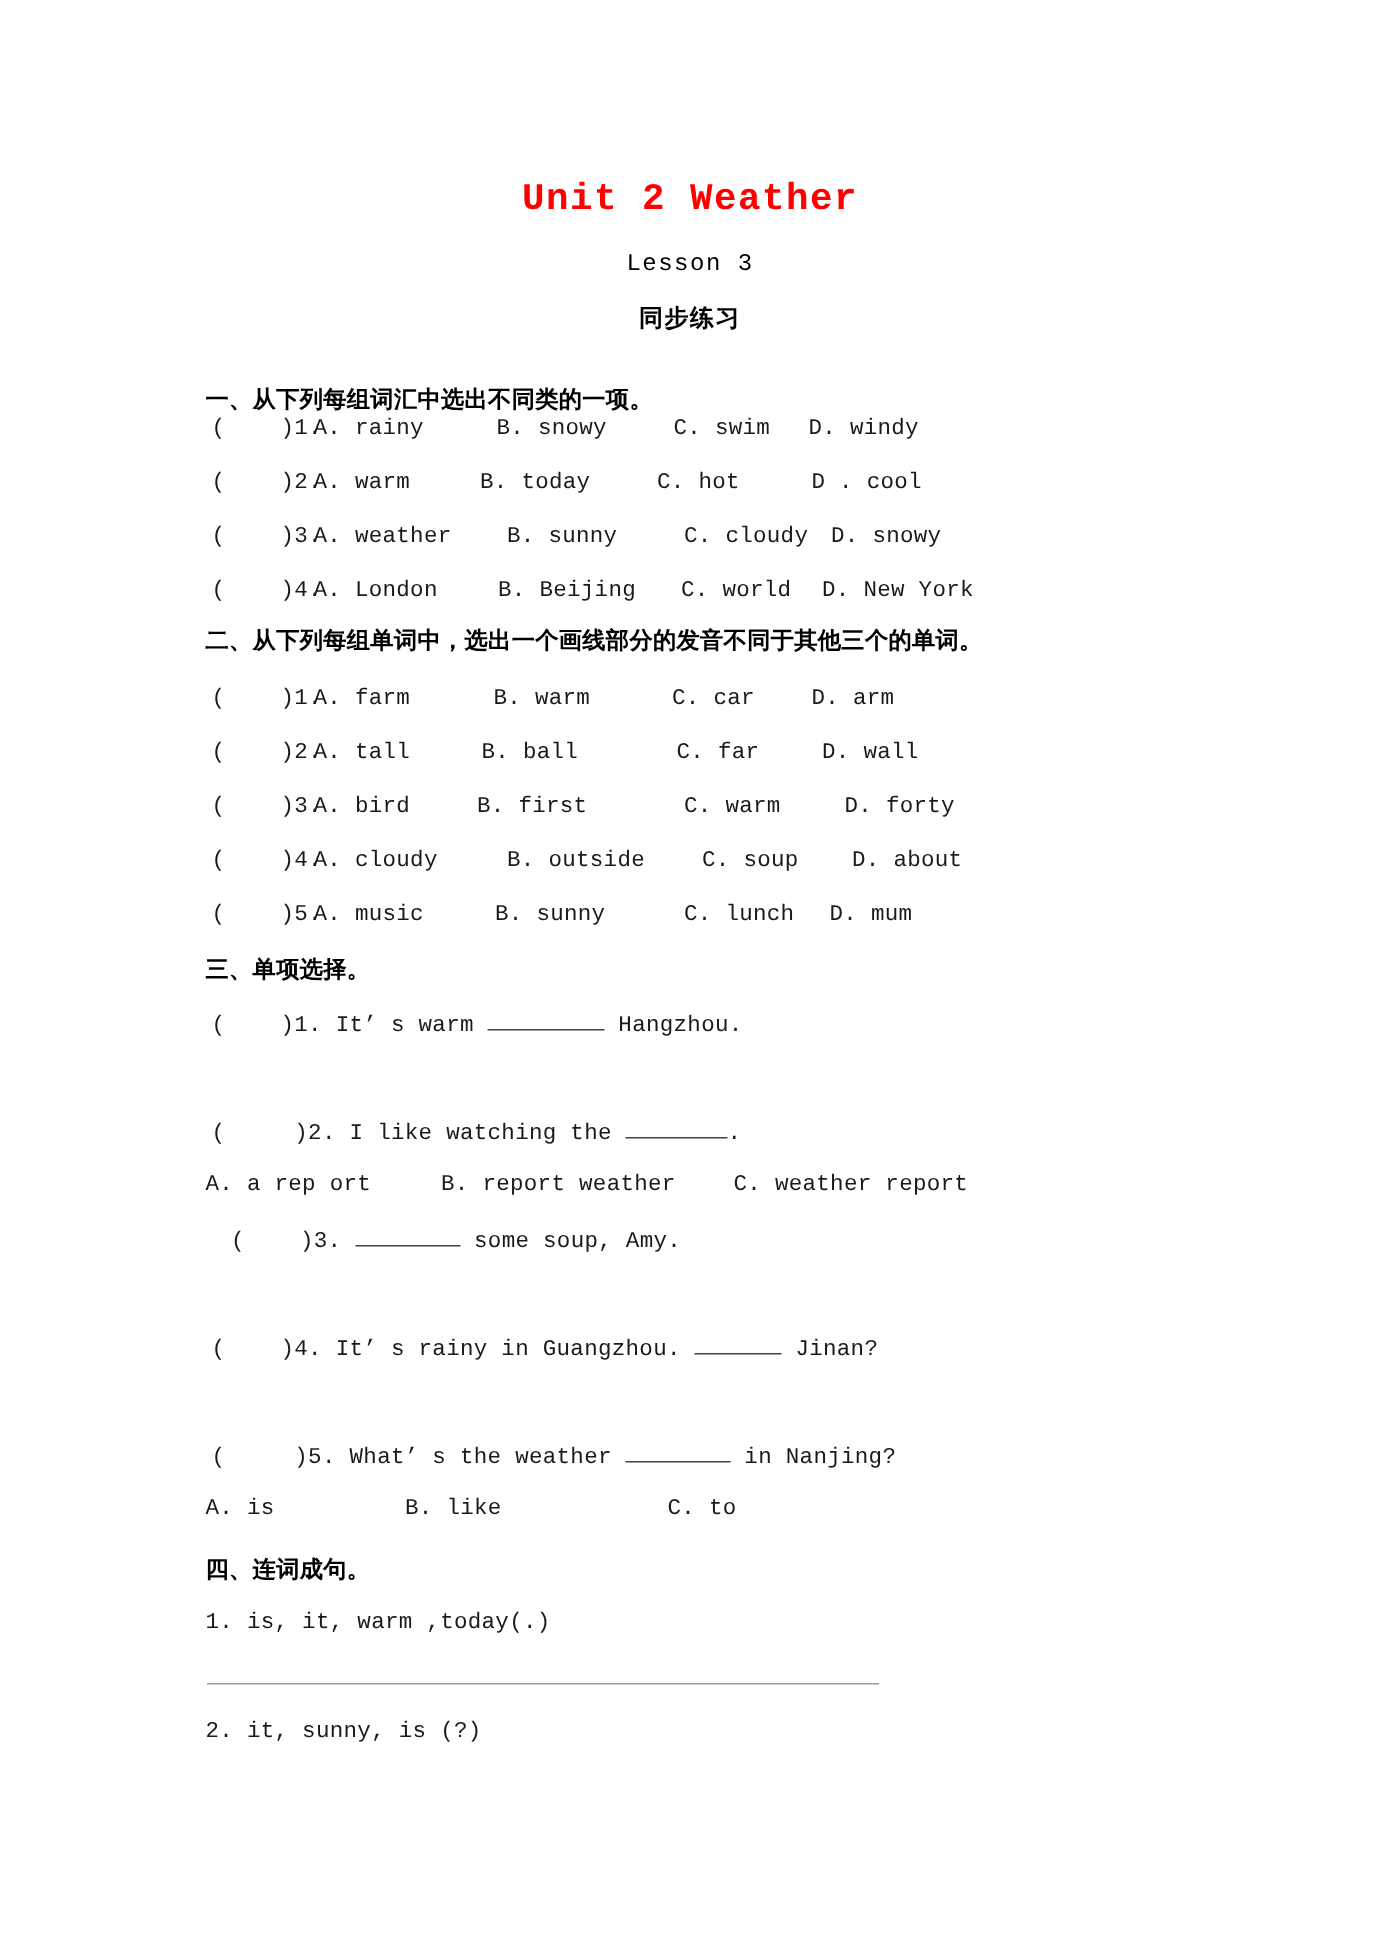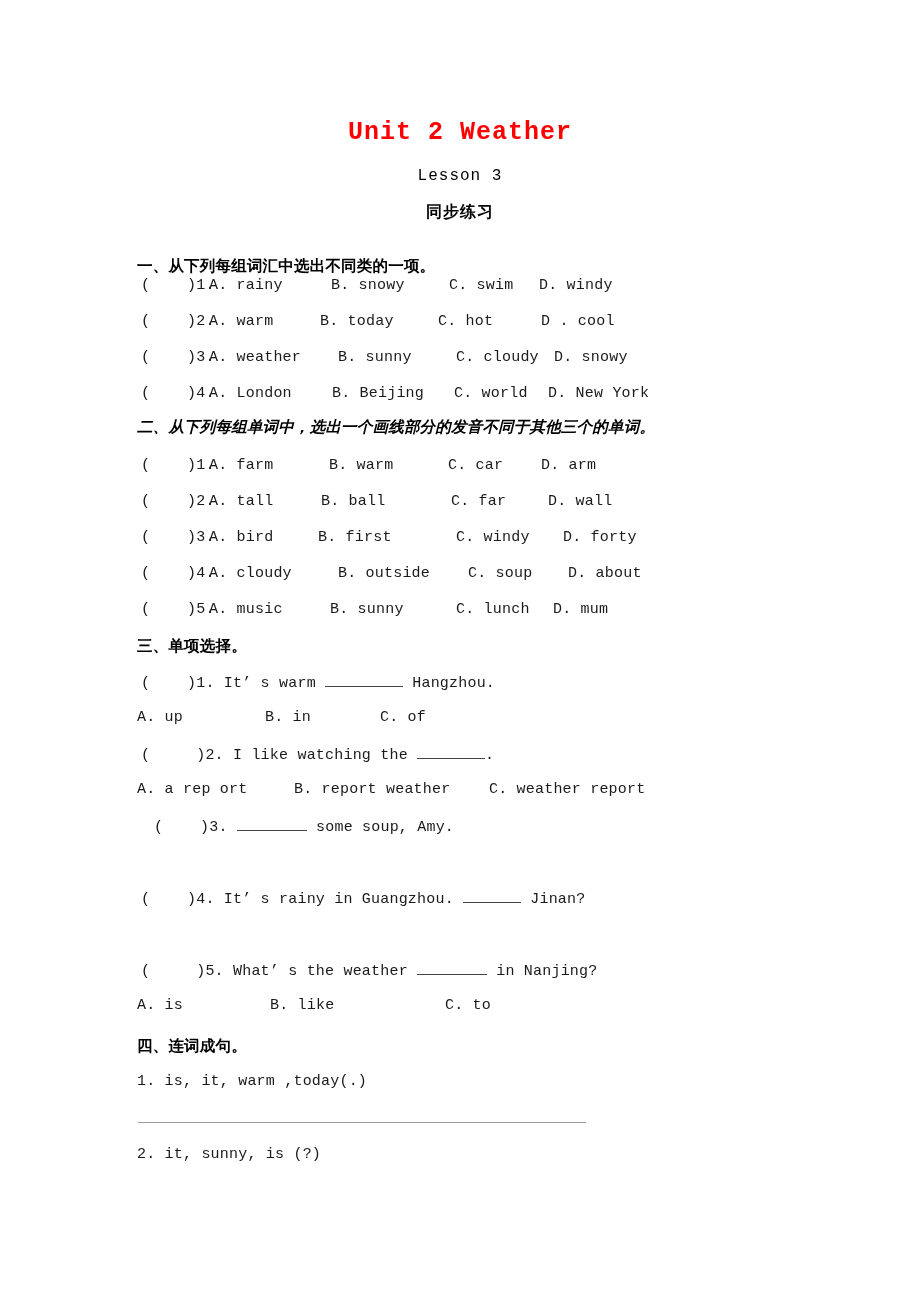--- a/index.html
+++ b/index.html
@@ -114,36 +114,35 @@
   <div class="sec-head" style="top:240px;margin-top:16px;">一、从下列每组词汇中选出不同类的一项。</div>
 
   <div class="row indent" style="top:277px;"><span class="opt" style="width:68px">(    )1.</span><span class="opt" style="width:122px">A. rainy</span><span class="opt" style="width:118px">B. snowy</span><span class="opt" style="width:90px">C. swim</span><span class="opt">D. windy</span></div>
 
   <div class="row indent" style="top:313px;"><span class="opt" style="width:68px">(    )2.</span><span class="opt" style="width:111px">A. warm</span><span class="opt" style="width:118px">B. today</span><span class="opt" style="width:103px">C. hot</span><span class="opt">D . cool</span></div>
 
   <div class="row indent" style="top:349px;"><span class="opt" style="width:68px">(    )3.</span><span class="opt" style="width:129px">A. weather</span><span class="opt" style="width:118px">B. sunny</span><span class="opt" style="width:98px">C. cloudy</span><span class="opt">D. snowy</span></div>
 
   <div class="row indent" style="top:385px;"><span class="opt" style="width:68px">(    )4.</span><span class="opt" style="width:123px">A. London</span><span class="opt" style="width:122px">B. Beijing</span><span class="opt" style="width:94px">C. world</span><span class="opt">D. New York</span></div>
 
-  <div class="sec-head" style="top:417px;font-style:italic;">二、从下列每组单词中，选出一个画线部分的发音不同于其他三个的单词。</div>
+  <div class="sec-head" style="top:417px;">二、从下列每组单词中，选出一个画线部分的发音不同于其他三个的单词。</div>
 
   <div class="row indent" style="top:457px;"><span class="opt" style="width:68px">(    )1.</span><span class="opt" style="width:120px">A. farm</span><span class="opt" style="width:119px">B. warm</span><span class="opt" style="width:93px">C. car</span><span class="opt">D. arm</span></div>
 
   <div class="row indent" style="top:493px;"><span class="opt" style="width:68px">(    )2.</span><span class="opt" style="width:112px">A. tall</span><span class="opt" style="width:130px">B. ball</span><span class="opt" style="width:97px">C. far</span><span class="opt">D. wall</span></div>
 
-  <div class="row indent" style="top:529px;"><span class="opt" style="width:68px">(    )3.</span><span class="opt" style="width:109px">A. bird</span><span class="opt" style="width:138px">B. first</span><span class="opt" style="width:107px">C. windy</span><span class="opt">D. forty</span></div>
+  <div class="row indent" style="top:529px;"><span class="opt" style="width:68px">(    )3.</span><span class="opt" style="width:109px">A. bird</span><span class="opt" style="width:138px">B. first</span><span class="opt" style="width:107px">C. warm</span><span class="opt">D. forty</span></div>
 
   <div class="row indent" style="top:565px;"><span class="opt" style="width:68px">(    )4.</span><span class="opt" style="width:129px">A. cloudy</span><span class="opt" style="width:130px">B. outside</span><span class="opt" style="width:100px">C. soup</span><span class="opt">D. about</span></div>
 
   <div class="row indent" style="top:601px;"><span class="opt" style="width:68px">(    )5.</span><span class="opt" style="width:121px">A. music</span><span class="opt" style="width:126px">B. sunny</span><span class="opt" style="width:97px">C. lunch</span><span class="opt">D. mum</span></div>
 
   <div class="sec-head" style="top:636px;">三、单项选择。</div>
 
   <div class="row indent" style="top:673px;"><span>(    )1. It’ s warm </span><span class="blank" style="width:78px"></span><span> Hangzhou.</span></div>
-  <div class="row" style="top:709px;"><span class="opt" style="width:128px">A. up</span><span class="opt" style="width:115px">B. in</span><span class="opt">C. of</span></div>
 
   <div class="row indent" style="top:745px;"><span>(     )2. I like watching the </span><span class="blank" style="width:68px"></span><span>.</span></div>
   <div class="row" style="top:781px;"><span class="opt" style="width:157px">A. a rep ort</span><span class="opt" style="width:195px">B. report weather</span><span class="opt">C. weather report</span></div>
 
   <div class="row indent" style="top:817px;margin-left:13px;"><span>(    )3. </span><span class="blank" style="width:70px"></span><span> some soup, Amy.</span></div>
 
   <div class="row indent" style="top:889px;"><span>(    )4. It’ s rainy in Guangzhou. </span><span class="blank" style="width:58px"></span><span> Jinan?</span></div>
 
   <div class="row indent" style="top:961px;"><span>(     )5. What’ s the weather </span><span class="blank" style="width:70px"></span><span> in Nanjing?</span></div>
   <div class="row" style="top:997px;"><span class="opt" style="width:133px">A. is</span><span class="opt" style="width:175px">B. like</span><span class="opt">C. to</span></div>

